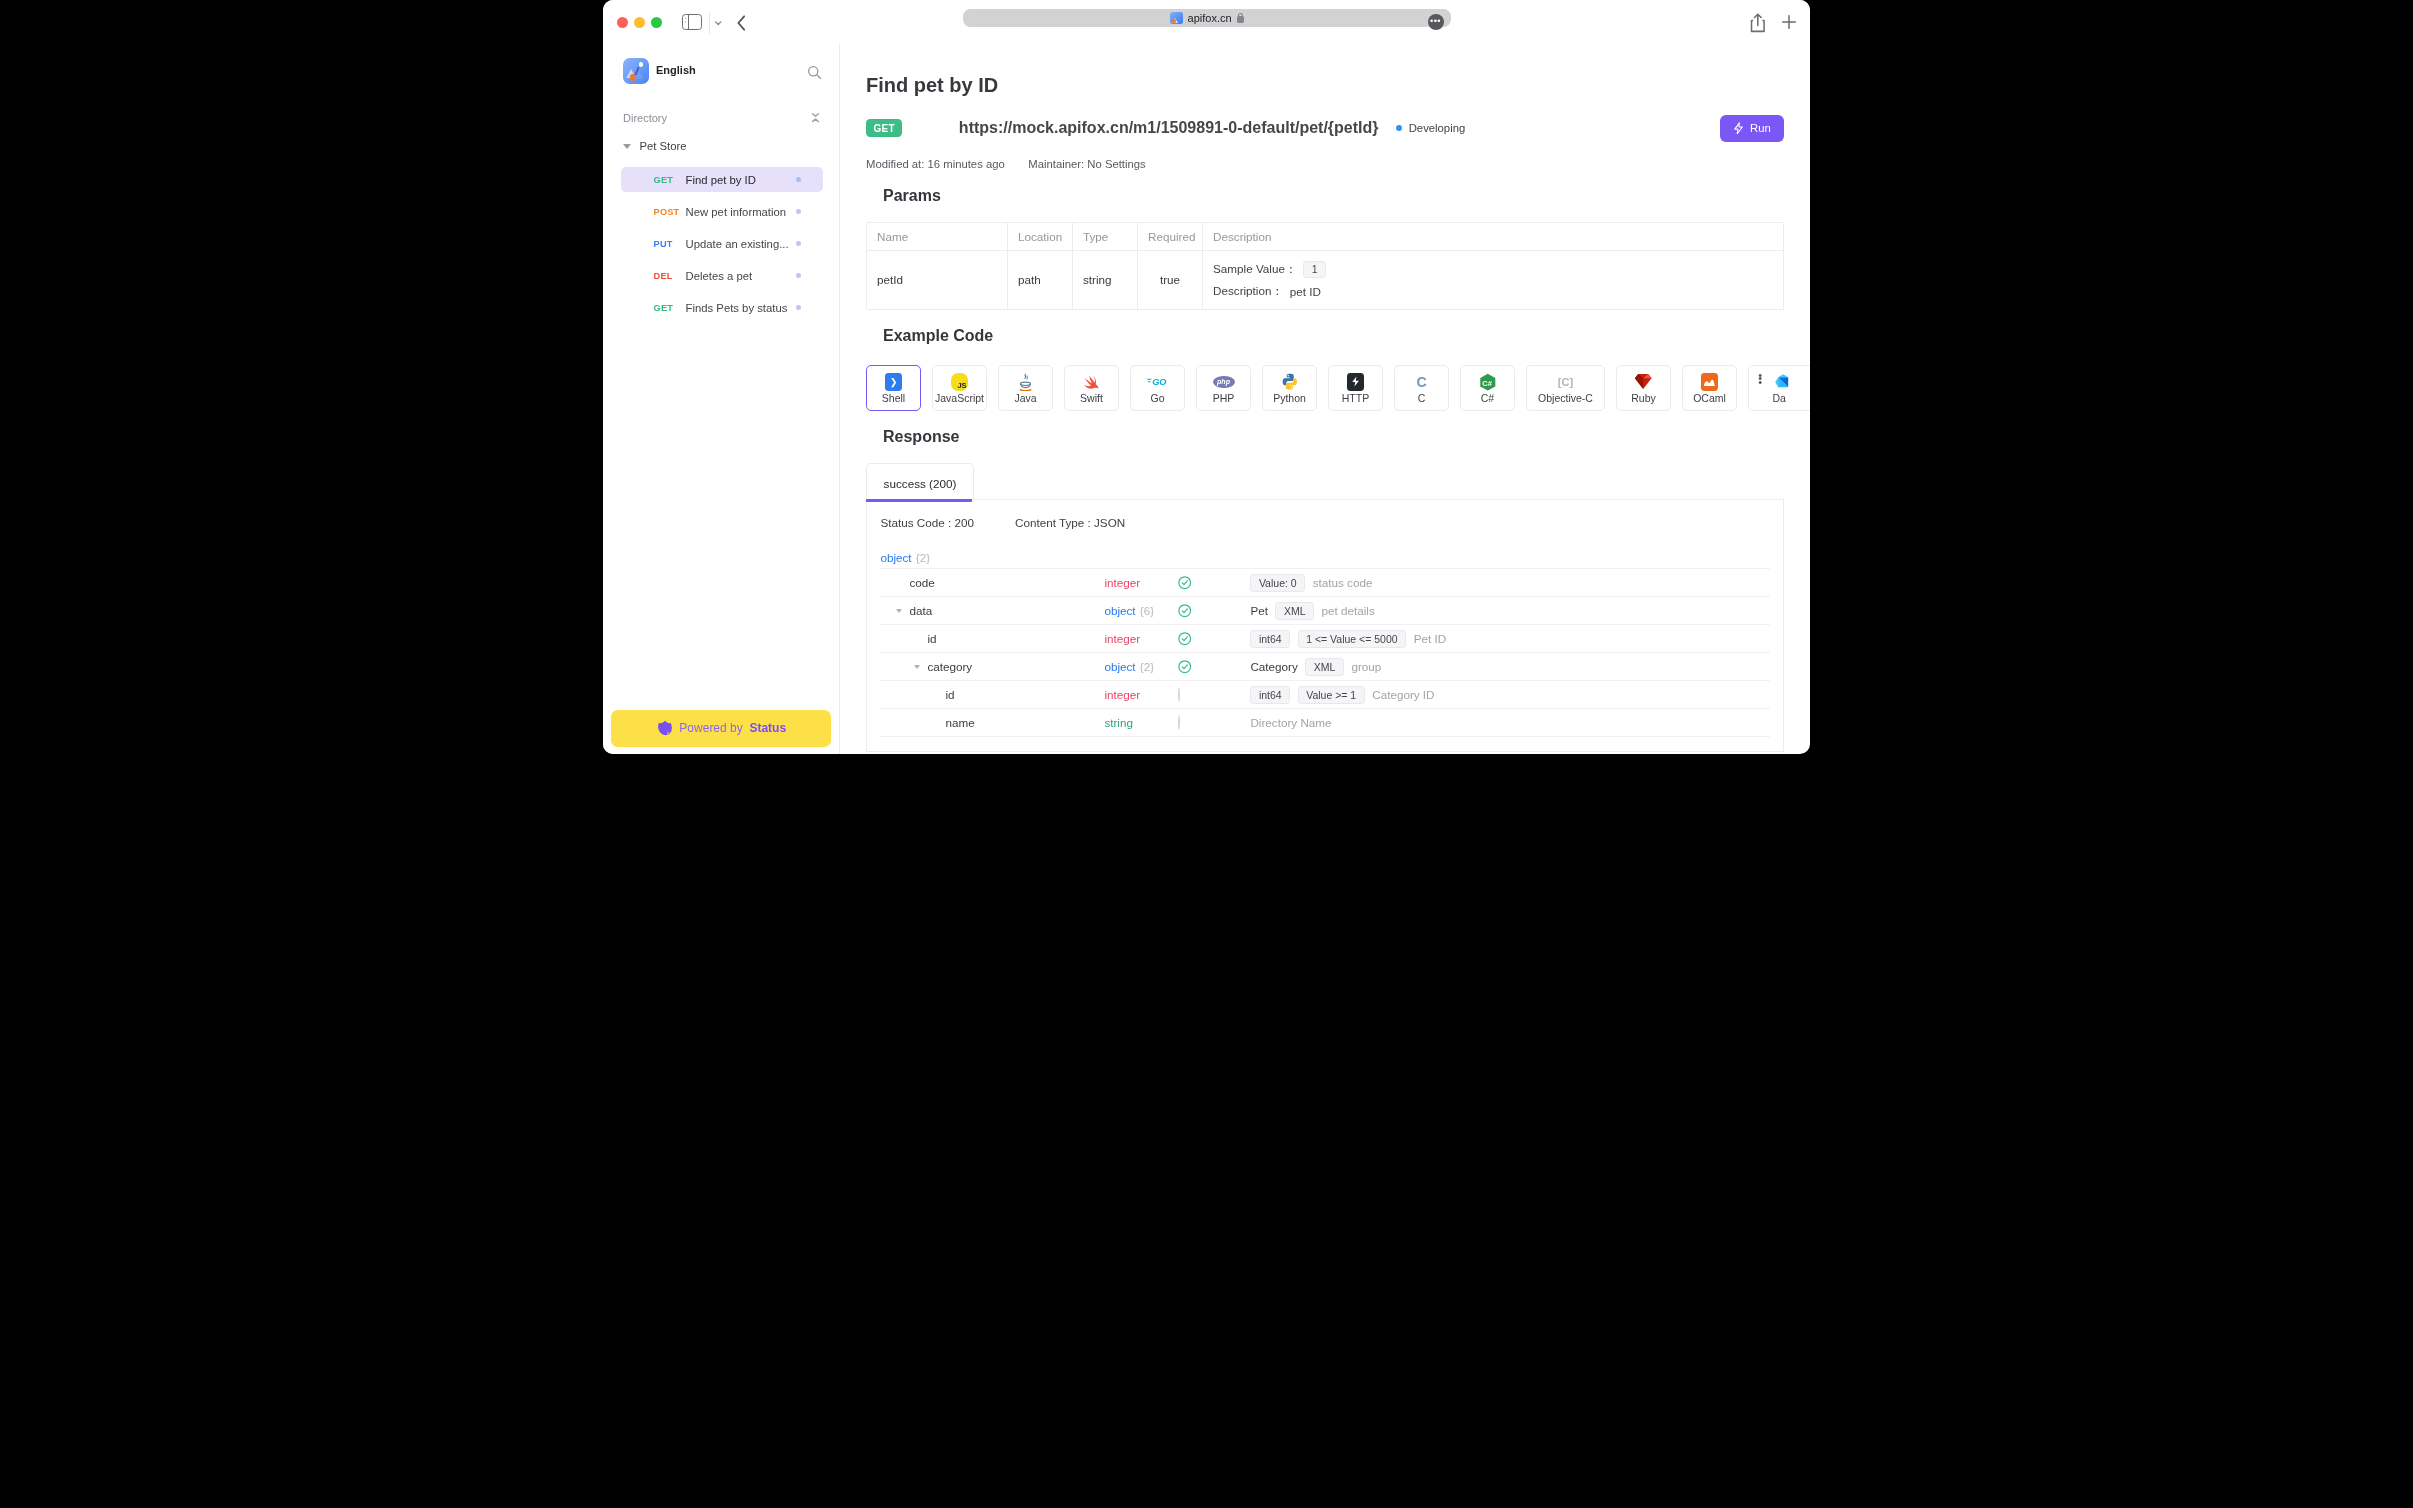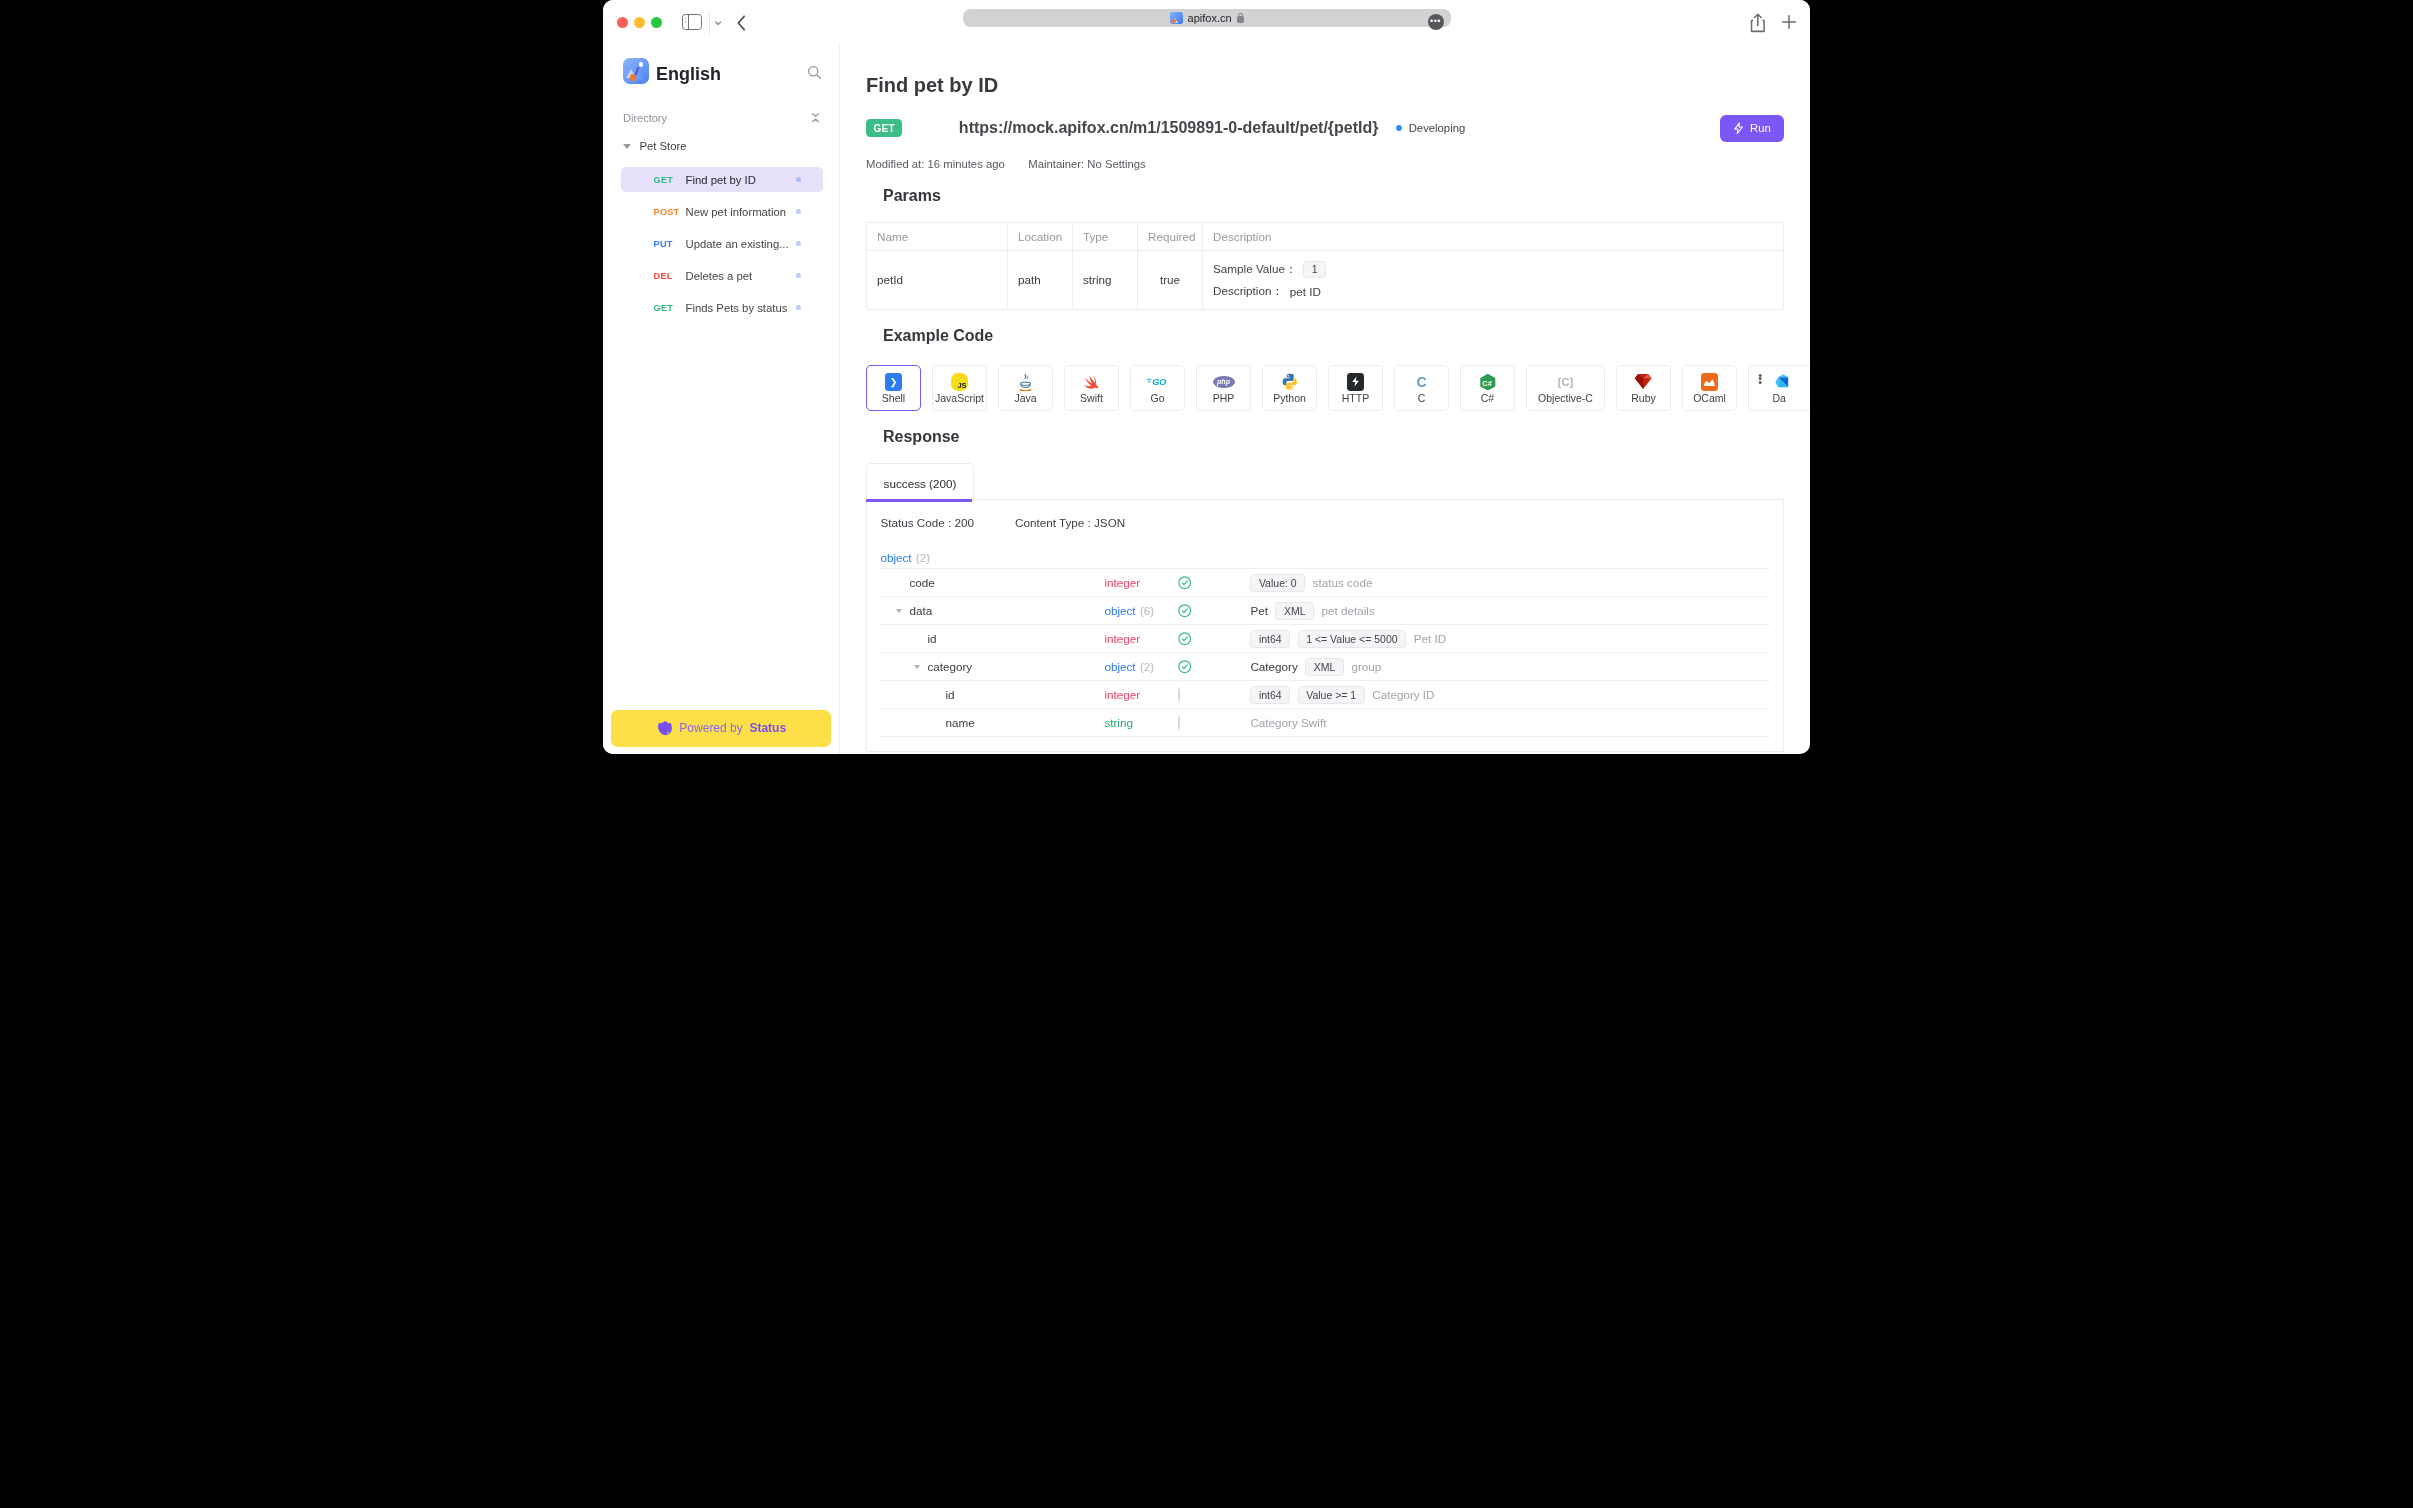--- a/index.html
+++ b/index.html
@@ -37,21 +37,21 @@
   .share-ic { left:1146px; top:11.7px; } .plus-ic { left:1178px; top:14.2px; }
   
   .sidebar { position:absolute; left:0; top:44px; bottom:0; width:236px; border-right:0.8px solid #ececf0; background:#fff; }
   .logo { position:absolute; left:20px; top:14.2px; width:26px; height:26px; border-radius:6.7px;
     background:linear-gradient(135deg,#8db4f8,#4a84f5); overflow:hidden; }
   .logo .dot-w{ position:absolute; right:5.9px; top:4.2px; width:4.2px; height:4.2px; border-radius:50%; background:#fff; }
   .logo .mt1{ position:absolute; left:3.4px; bottom:6.7px; width:0; height:0; border-left:5.9px solid transparent; border-right:5.9px solid transparent; border-bottom:9.2px solid #c4d8fb; }
   .logo .mt2{ position:absolute; left:10px; bottom:5px; width:0; height:0; border-left:5px solid transparent; border-right:5px solid transparent; border-bottom:11px solid #6d9df6; }
   .logo .org{ position:absolute; left:6.7px; bottom:3.4px; width:6.7px; height:6.7px; border-radius:50%; background:#f2772b; }
   .logo .zig{ position:absolute; right:5px; top:9.2px; width:5.9px; height:8.4px; border-left:2.1px solid #4d55c7; transform:skewX(-20deg); }
-  .ws-title { position:absolute; left:53px; top:20px; font-size:18px; font-weight:700; color:#232329; }
+  .ws-title { position:absolute; left:53px; top:20px; font-size:11px; font-weight:700; color:#232329; }
   .search-ic { position:absolute; left:204px; top:21px; }
   .dir-row { position:absolute; left:20px; right:18.4px; top:68px; display:flex; justify-content:space-between; align-items:center; }
   .dir-label { font-size:11px; color:#8d8d95; }
   .tree-group { position:absolute; left:20px; top:96px; display:flex; align-items:center; gap:8.4px; }
   .caret { width:0; height:0; border-left:4.2px solid transparent; border-right:4.2px solid transparent; border-top:5px solid #9a9aa2; }
   .group-label { font-size:11.3px; font-weight:500; color:#3f3f45; }
   .nav-item { position:absolute; left:17.6px; width:202px; height:25px; border-radius:5px; display:flex; align-items:center; }
   .nav-item.sel { background:#e6e0fa; }
   .nav-item .method { width:32px; margin-left:33px; font-size:9.2px; font-weight:700; letter-spacing:0.2px; }
   .m-get{ color:#2bbd82; } .m-post{ color:#f0862b; } .m-put{ color:#377ef6; } .m-del{ color:#f44b36; }
@@ -515,19 +515,19 @@
           <span class="chip">Value &gt;= 1</span>
           <span class="gray">Category ID</span>
         </span>
       </div>
 
       <div class="trow ind3">
         <span class="tname">name</span>
         <span class="ttype t-string">string</span>
         <span class="tcheck"><span class="circ-empty"></span></span>
         <span class="tdesc">
-          <span class="gray">Category Swift</span>
+          <span class="gray">Directory Name</span>
         </span>
       </div>
     </div>
   </div>
 </div>
 
 
 </body></html>

